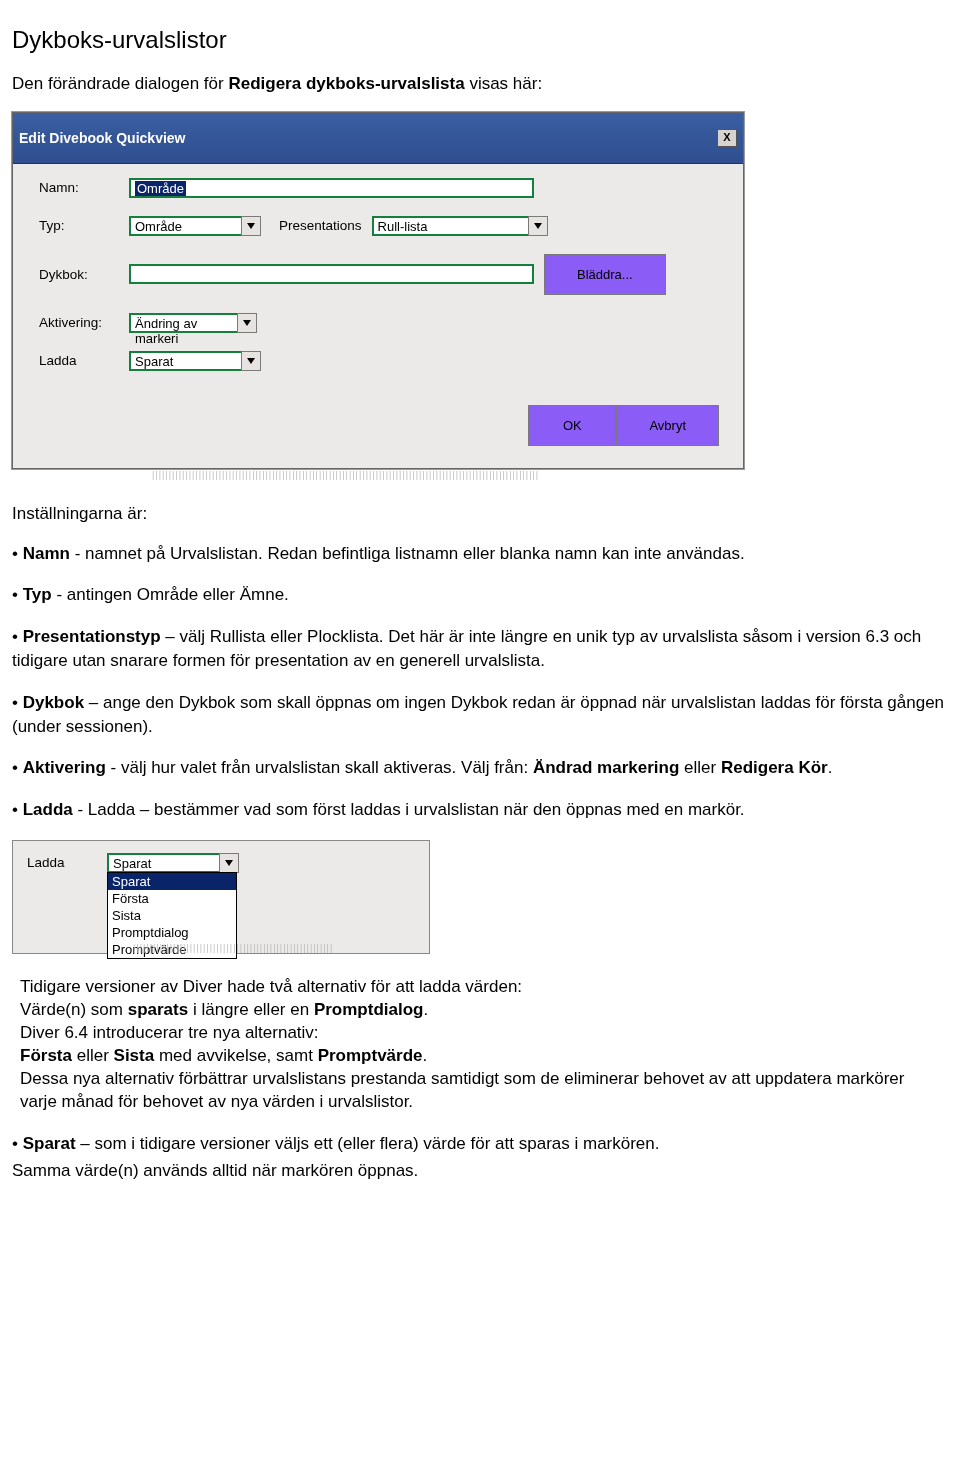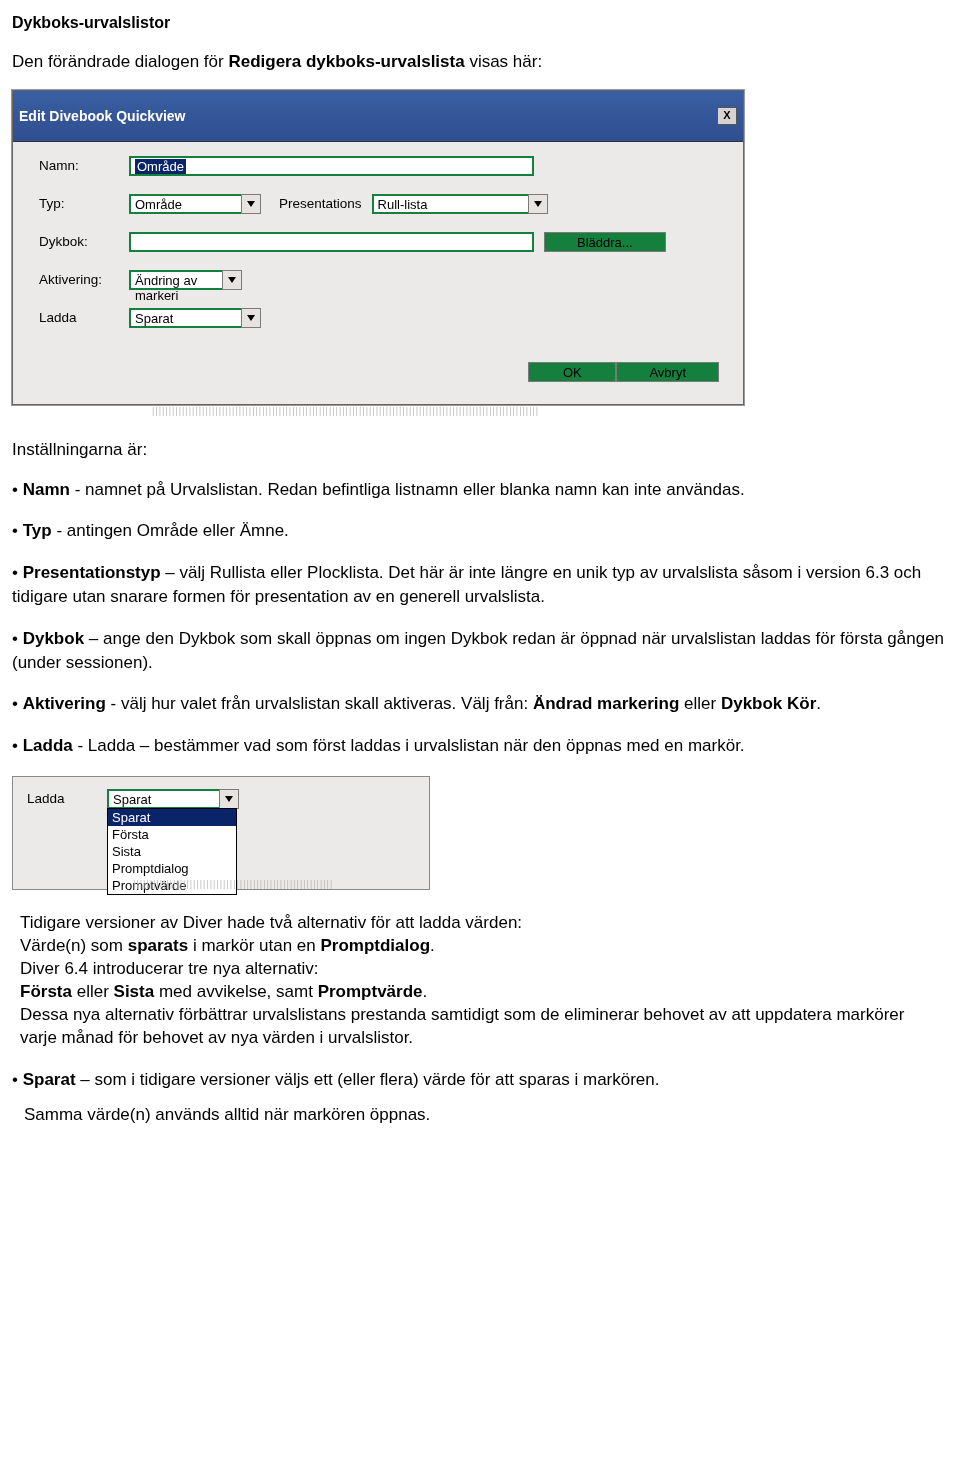--- a/index.html
+++ b/index.html
@@ -6,23 +6,23 @@
     margin: 0;
     padding: 10px 12px;
     font-family: "Trebuchet MS", "Segoe UI", Arial, sans-serif;
     font-size: 17px;
     color: #000;
     background: #fff;
     width: 960px;
     box-sizing: border-box;
   }
   h2 {
-    font-size: 16px;
-    font-weight: bold;
-    margin: 4px 0 18px 0;
+    font-size: 24px;
+    font-weight: normal;
+    margin: 16px 0 18px 0;
   }
   p {
     margin: 6px 0 16px 0;
     line-height: 1.4;
   }
   .bullet {
     margin: 10px 0 18px 0;
     line-height: 1.4;
   }
   .bullet::before {
@@ -96,25 +96,25 @@
     display: flex;
     align-items: center;
     justify-content: center;
   }
   .cbtn svg { width: 8px; height: 6px; }
   .mid-label {
     font-size: 13.5px;
     margin: 0 10px 0 18px;
   }
   .btn {
-    background: #15803d;
+    background: #8b5cf6;
     border: 1px solid #7a7a7a;
     font-size: 13px;
     padding: 2px 32px;
-    height: 20px;
+    height: 41px;
     box-sizing: border-box;
     min-width: 88px;
     text-align: center;
   }
   .dialog-buttons {
     display: flex;
     justify-content: flex-end;
     padding: 6px 10px 12px 0;
   }
   .faded-strip {
@@ -204,21 +204,21 @@
     </div>
     <div class="form-row">
       <span class="form-label">Dykbok:</span>
       <span class="tbox" style="width:405px"></span>
       <span style="width:10px"></span>
       <button class="btn">Bläddra...</button>
     </div>
     <div class="form-row">
       <span class="form-label">Aktivering:</span>
       <span class="combo">
-        <span class="tbox" style="width:93px">Ändring av markeri</span>
+        <span class="tbox" style="width:108px">Ändring av markeri</span>
         <span class="cbtn">
             <svg viewBox="0 0 8 6">
               <path d="M0 0 L8 0 L4 6 Z" fill="#000"></path>
             </svg>
           </span>
       </span>
     </div>
     <div class="form-row" style="margin-bottom:28px">
       <span class="form-label">Ladda</span>
       <span class="combo">
@@ -246,21 +246,21 @@
 <div class="bullet">
   <b>Typ</b><span> - antingen Område eller Ämne.</span>
 </div>
 <div class="bullet">
   <b>Presentationstyp</b><span> – välj Rullista eller Plocklista. Det här är inte längre en unik typ av urvalslista såsom i version 6.3 och tidigare utan snarare formen för presentation av en generell urvalslista.</span>
 </div>
 <div class="bullet">
   <b>Dykbok</b><span> – ange den Dykbok som skall öppnas om ingen Dykbok redan är öppnad när urvalslistan laddas för första gången (under sessionen).</span>
 </div>
 <div class="bullet">
-  <b>Aktivering</b><span> - välj hur valet från urvalslistan skall aktiveras. Välj från: </span><b>Ändrad markering</b><span> eller </span><b>Dykbok Kör</b><span>.</span>
+  <b>Aktivering</b><span> - välj hur valet från urvalslistan skall aktiveras. Välj från: </span><b>Ändrad markering</b><span> eller </span><b>Redigera Kör</b><span>.</span>
 </div>
 <div class="bullet">
   <b>Ladda</b><span> - Ladda – bestämmer vad som först laddas i urvalslistan när den öppnas med en markör.</span>
 </div>
 
 <div class="ladda-box">
   <div style="display:flex;align-items:flex-start;margin-bottom:76px">
     <span class="form-label" style="width:80px;padding-top:2px">Ladda</span>
     <span class="dd-open">
       <span class="combo">
@@ -278,22 +278,22 @@
         <div class="dd-item">Promptdialog</div>
         <div class="dd-item">Promptvärde</div>
       </div>
     </span>
   </div>
   <div class="faded-strip">||||||||||||||||||||||||||||||||||||||||||||||||||||||||||||</div>
 </div>
 
 <p style="margin:2px 8px;line-height:1.35">
   <span>Tidigare versioner av Diver hade två  alternativ för att ladda värden:</span><br>
-  <span>Värde(n) som </span><b>sparats</b><span> i markör utan en </span><b>Promptdialog</b><span>.</span><br>
+  <span>Värde(n) som </span><b>sparats</b><span> i längre eller en </span><b>Promptdialog</b><span>.</span><br>
   <span>Diver 6.4 introducerar tre nya alternativ:</span><br>
   <b>Första</b><span> eller </span><b>Sista</b><span> med avvikelse, samt </span><b>Promptvärde</b><span>.</span><br>
   <span>Dessa nya alternativ förbättrar urvalslistans prestanda samtidigt som de eliminerar behovet av att uppdatera markörer varje månad för behovet av nya värden i urvalslistor.</span>
 </p>
 
 <div class="bullet" style="margin-top:18px;margin-bottom:4px">
   <b>Sparat</b><span> – som i tidigare versioner väljs ett (eller flera) värde för att sparas i markören.</span>
 </div>
-<p style="margin:12px">Samma värde(n) används alltid när markören öppnas.</p>
+<p style="margin:0">Samma värde(n) används alltid när markören öppnas.</p>
 
 </body></html>

